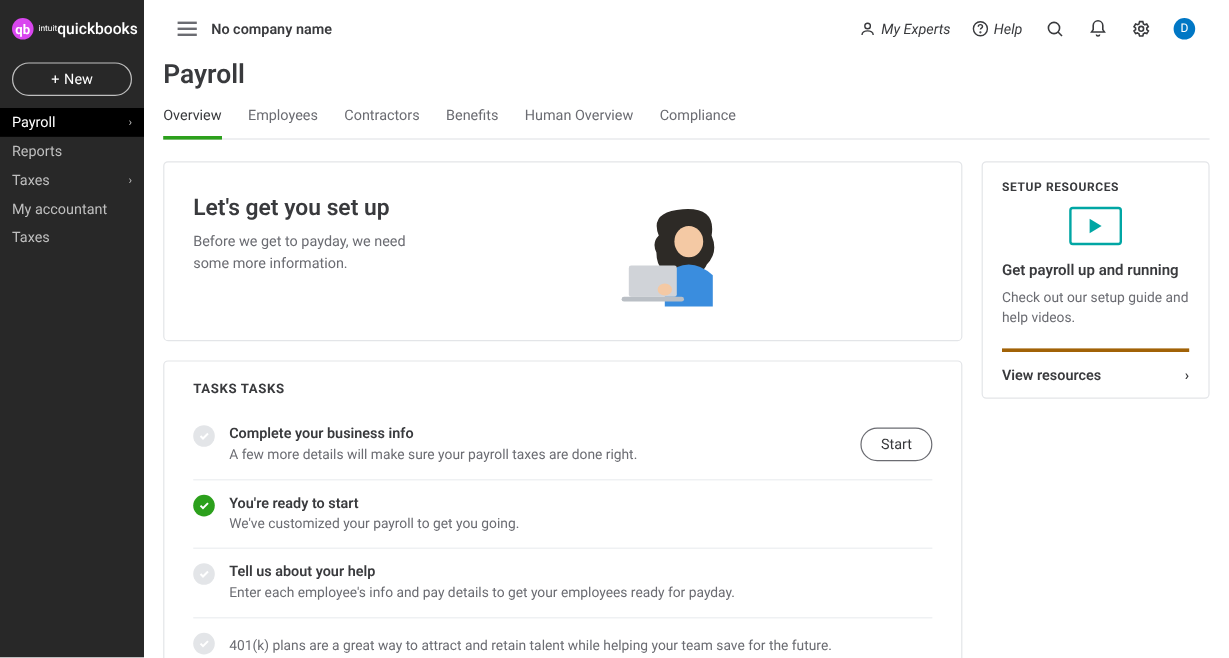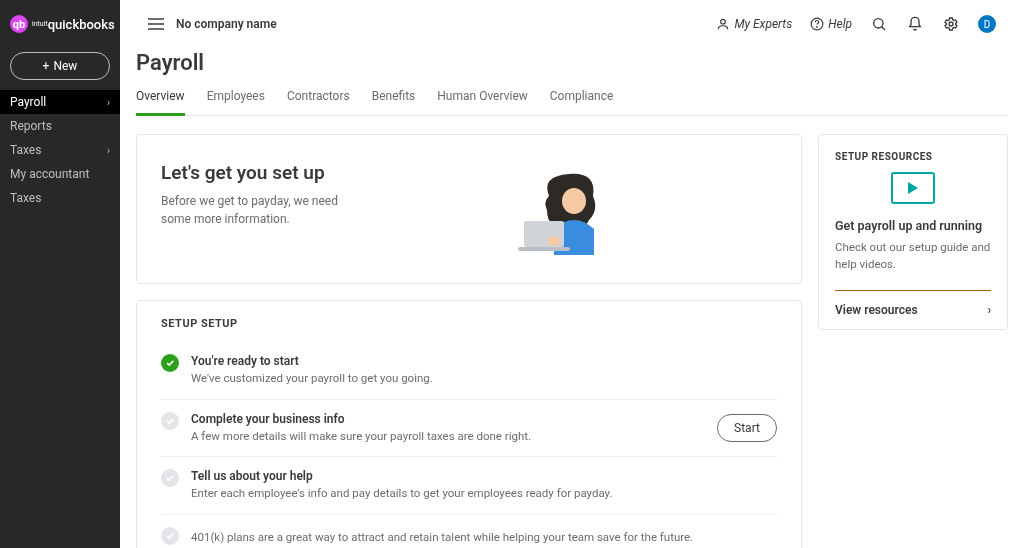--- a/index.html
+++ b/index.html
@@ -60,21 +60,21 @@
   .task .title{ font-size:12px; font-weight:600;}
   .task .desc{ font-size:11.5px; color:#6b6c72; margin-top:2px; line-height:1.45;}
   .task .startbtn{ align-self:center; width:60px; height:28px; border:1px solid #6b6c72; border-radius:14px; display:flex; align-items:center; justify-content:center; font-size:12px; flex-shrink:0;}
 
   #res{ padding:16px 16px 0 16px;}
   #res h3{ font-size:10px; letter-spacing:.5px; font-weight:700; margin-bottom:10px;}
   #res .video-thumb{ width:44px; height:32px; border:2px solid #00a6a4; border-radius:3px; margin:0 auto 14px auto; display:flex; align-items:center; justify-content:center;}
   #res .video-thumb .tri{ width:0; height:0; border-left:10px solid #00a6a4; border-top:6px solid transparent; border-bottom:6px solid transparent;}
   #res .rt{ font-size:12.5px; font-weight:600; margin-bottom:6px;}
   #res .rd{ font-size:11.5px; color:#6b6c72; line-height:1.5; margin-bottom:16px;}
-  #res .view{ border-top:1px solid #a16207; padding:12px 0; font-size:12px; font-weight:600; display:flex; justify-content:space-between; align-items:center;}
+  #res .view{ border-top:3px solid #a16207; padding:12px 0; font-size:12px; font-weight:600; display:flex; justify-content:space-between; align-items:center;}
 
   
   svg{ display:block; }
 </style>
 </head>
 <body>
 
 <div id="sidebar">
   <div id="sb-top">
     <div class="logo-circle">qb</div>
@@ -180,44 +180,44 @@
               <ellipse cx="70" cy="40" rx="12" ry="13" fill="#f4c9a4"></ellipse>
               <path d="M50 68 q20 -18 40 0 l0 26 l-40 0z" fill="#3a8dde"></path>
               <rect x="20" y="60" width="40" height="26" rx="2" fill="#d0d3d8"></rect>
               <rect x="14" y="86" width="52" height="4" rx="2" fill="#babfc5"></rect>
               <ellipse cx="50" cy="80" rx="6" ry="5" fill="#f4c9a4"></ellipse>
             </svg>
           </div>
         </div>
 
         <div id="tasks" class="card">
-          <h3>SETUP SETUP</h3>
+          <h3>TASKS TASKS</h3>
           <div id="task-list">
+              <div class="task">
+                <div class="check todo">
+                  <svg width="10" height="10" viewBox="0 0 24 24" fill="none" stroke="#fff" stroke-width="4">
+                    <path d="M5 12l5 5L20 7"></path>
+                  </svg>
+                </div>
+                <div class="left">
+                  <div class="title">Complete your business info</div>
+                  <div class="desc">A few more details will make sure your payroll taxes are done right.</div>
+                </div>
+                <div class="startbtn">Start</div>
+              </div>
               <div class="task">
                 <div class="check done">
                   <svg width="10" height="10" viewBox="0 0 24 24" fill="none" stroke="#fff" stroke-width="4">
                     <path d="M5 12l5 5L20 7"></path>
                   </svg>
                 </div>
                 <div class="left">
                   <div class="title">You're ready to start</div>
                   <div class="desc">We've customized your payroll to get you going.</div>
                 </div>
-              </div>
-              <div class="task">
-                <div class="check todo">
-                  <svg width="10" height="10" viewBox="0 0 24 24" fill="none" stroke="#fff" stroke-width="4">
-                    <path d="M5 12l5 5L20 7"></path>
-                  </svg>
-                </div>
-                <div class="left">
-                  <div class="title">Complete your business info</div>
-                  <div class="desc">A few more details will make sure your payroll taxes are done right.</div>
-                </div>
-                <div class="startbtn">Start</div>
               </div>
               <div class="task">
                 <div class="check todo">
                   <svg width="10" height="10" viewBox="0 0 24 24" fill="none" stroke="#fff" stroke-width="4">
                     <path d="M5 12l5 5L20 7"></path>
                   </svg>
                 </div>
                 <div class="left">
                   <div class="title">Tell us about your help</div>
                   <div class="desc">Enter each employee's info and pay details to get your employees ready for payday.</div>

